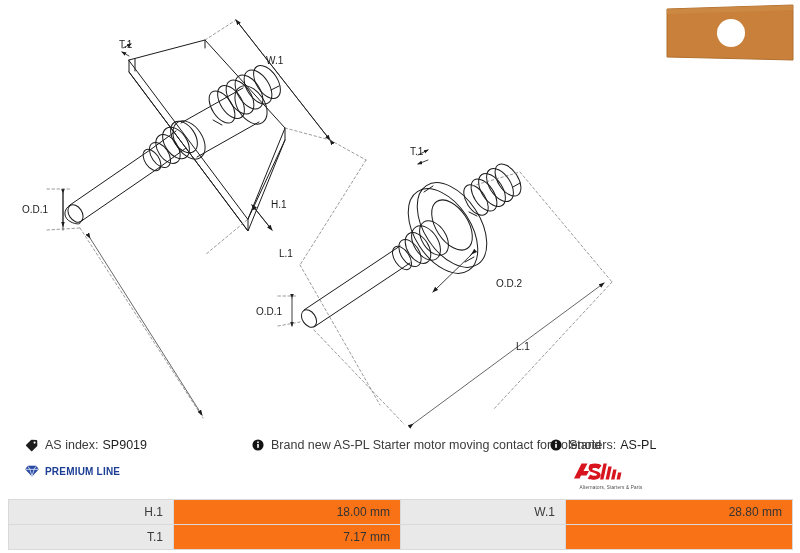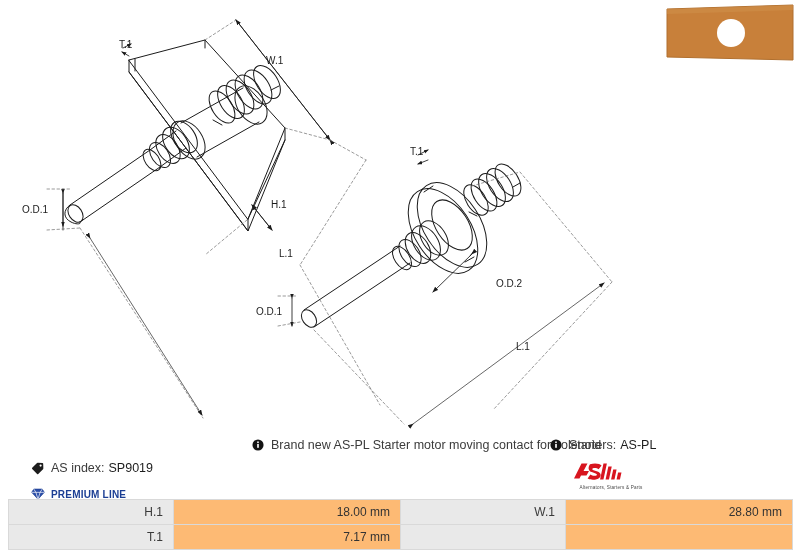--- a/index.html
+++ b/index.html
@@ -40,21 +40,21 @@
     position: absolute;
     left: 0;
     top: 432px;
     width: 800px;
     height: 62px;
   }
   .info-col {
     position: absolute;
     top: 0;
   }
-  .info-col.col-left  { left: 30px;  width: 240px; margin-top: 23px; }
+  .info-col.col-left  { left: 24px;  width: 240px; }
   .info-col.col-mid   { left: 250px; width: 320px; }
   .info-col.col-right { left: 548px; width: 250px; }
 
   .info-row {
     display: flex;
     align-items: center;
     height: 26px;
     font-size: 12.5px;
     color: #3b3b3b;
     white-space: nowrap;
@@ -103,21 +103,21 @@
     text-align: right;
     color: #333333;
     overflow: hidden;
     white-space: nowrap;
   }
   #spec-table td.key {
     background: #e9e9e9;
     color: #3a3a3a;
   }
   #spec-table td.val {
-    background: #fdba74;
+    background: #f97316;
   }
   .col-k { width: 165px; }
   .col-v { width: 227px; }
 </style>
 </head>
 <body>
 
 <div id="drawing-area">
   <svg id="drawing-svg" width="800" height="432" viewBox="0 0 800 432">
     <defs>

